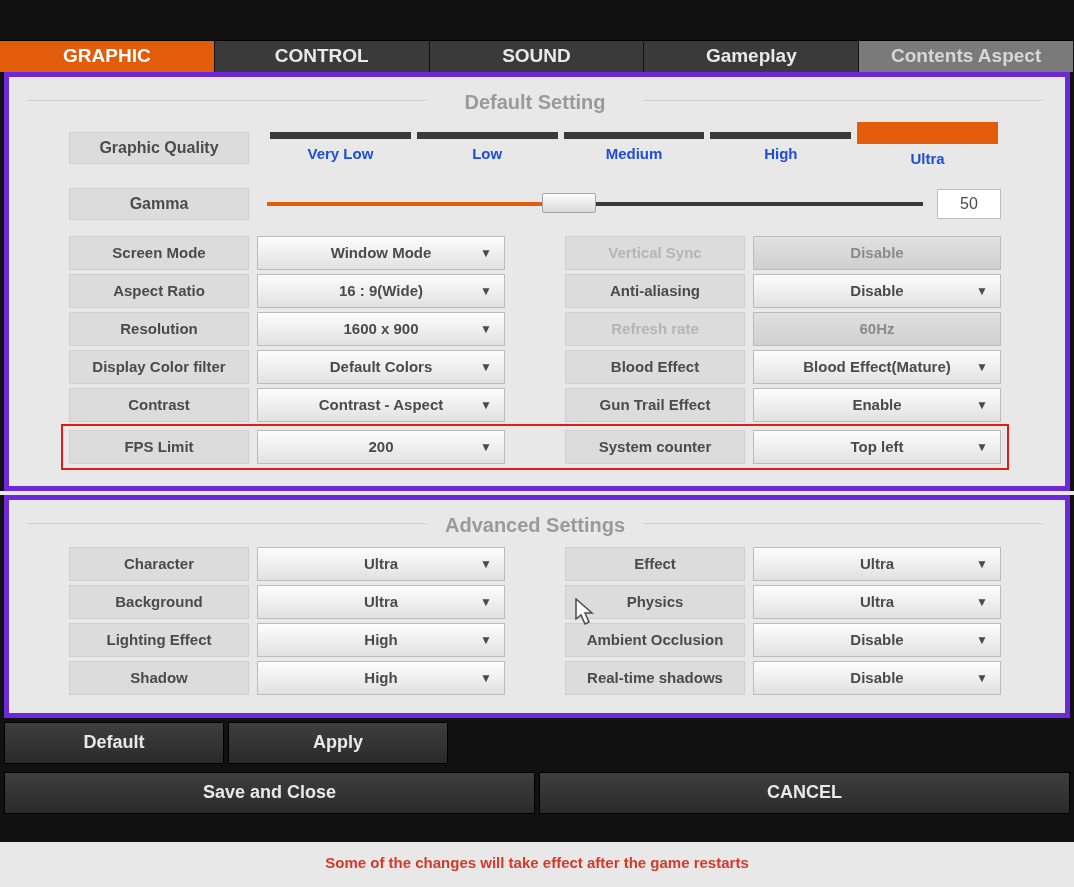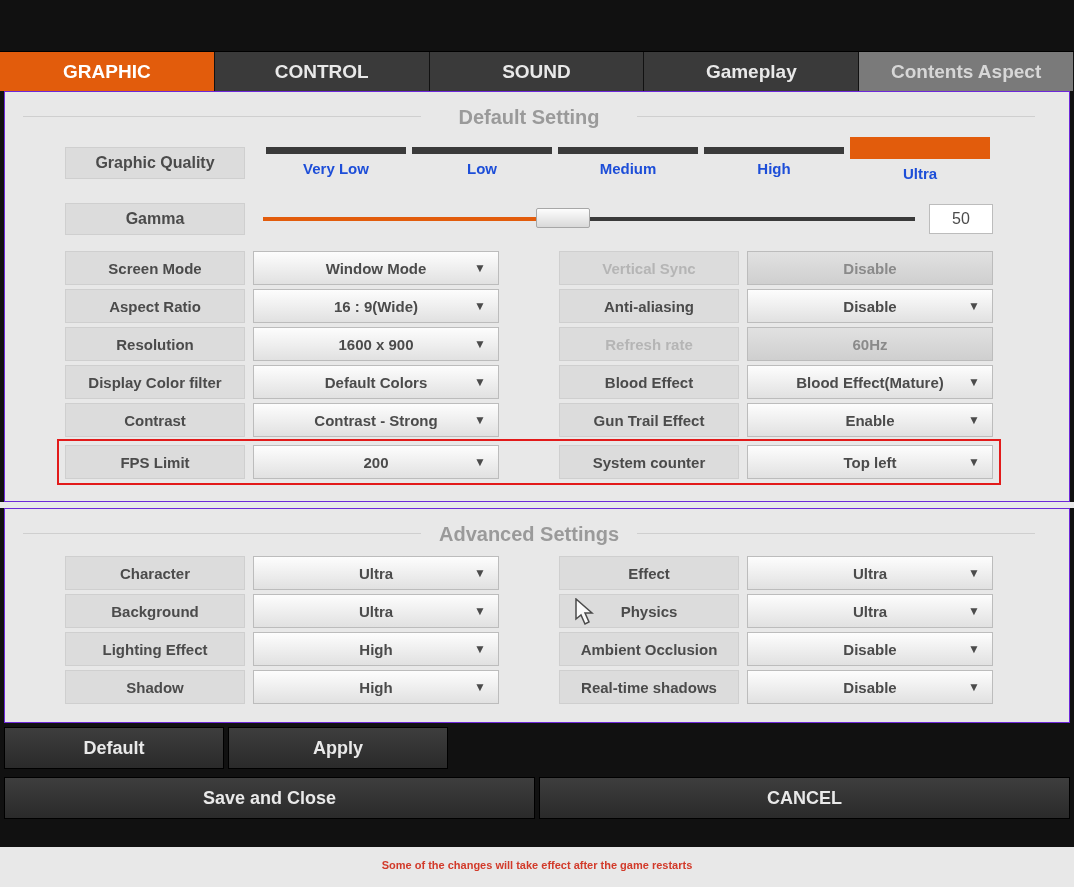--- a/index.html
+++ b/index.html
@@ -11,22 +11,22 @@
   .topbar { height: 55px; background: #111; border-bottom: 1px solid #000; }
   .tabs { display: flex; height: 42px; }
   .tab {
     flex: 1; display: flex; align-items: center; justify-content: center;
     font-size: 19px; font-weight: 700; color: #e9e9e9;
     background: #3a3a3a; border-right: 1px solid #111; cursor: pointer;
   }
   .tab.active { background: #e25c0c; color: #fff; }
   .tab.dim { background: #7a7a7a; color: #d7d7d7; }
   .panel {
-    background: #e8e8e8; margin: 0 4px; padding: 0 16px 18px 0;
-    border: 1px solid #6d28d9;
+    background: #e8e8e8; margin: 0 4px; padding: 0 4px 18px 0;
+    border: 5px solid #6d28d9;
   }
   .section-title {
     text-align: center; color: #9a9a9a; font-weight: 700; font-size: 20px;
     padding: 14px 0 10px 0; position: relative;
   }
   .section-title::before, .section-title::after {
     content: ""; position: absolute; top: 50%; width: 38%; height: 1px; background: #cfcfcf;
   }
   .section-title::before { left: 18px; }
   .section-title::after  { right: 18px; }
@@ -89,21 +89,21 @@
   .btnbar { display:flex; gap:4px; background:#111; padding:4px; }
   .bigbtn {
     height: 42px; background: linear-gradient(#3e3e3e,#2a2a2a);
     color:#e9e9e9; font-weight:700; font-size:18px;
     display:flex; align-items:center; justify-content:center;
     border:1px solid #000; cursor:pointer;
   }
   .w220 { width: 220px; }
   .flex1 { flex:1; }
   .warn {
-    text-align:center; color:#d23a2a; font-weight:700; font-size:11px;
+    text-align:center; color:#d23a2a; font-weight:700; font-size:15px;
     padding:12px 0 16px 0; background:#e8e8e8;margin-top:24px;
   }
   .cursor-img { position:absolute; pointer-events:none; }
 </style>
 </head>
 <body>
 
 <div class="root" style="position:relative;">
   <div class="topbar"></div>
 
@@ -188,21 +188,21 @@
           <div class="setrow">
             <div class="setlabel">Display Color filter</div>
             <div class="dropdown">
               <span>Default Colors</span>
                 <span class="chev">▼</span>
             </div>
           </div>
           <div class="setrow">
             <div class="setlabel">Contrast</div>
             <div class="dropdown">
-              <span>Contrast - Strong</span>
+              <span>Contrast - Aspect</span>
                 <span class="chev">▼</span>
             </div>
           </div>
         </div>
 
         <div class="col">
           <div class="setrow">
             <div class="setlabel dim">Vertical Sync</div>
             <div class="dropdown readonly">
               <span>Disable</span>

